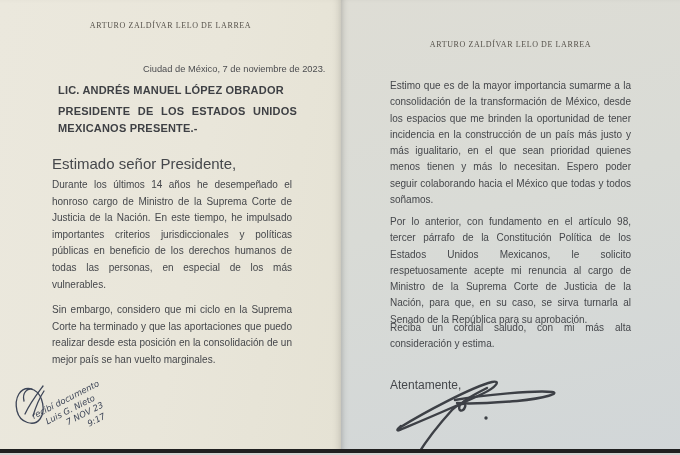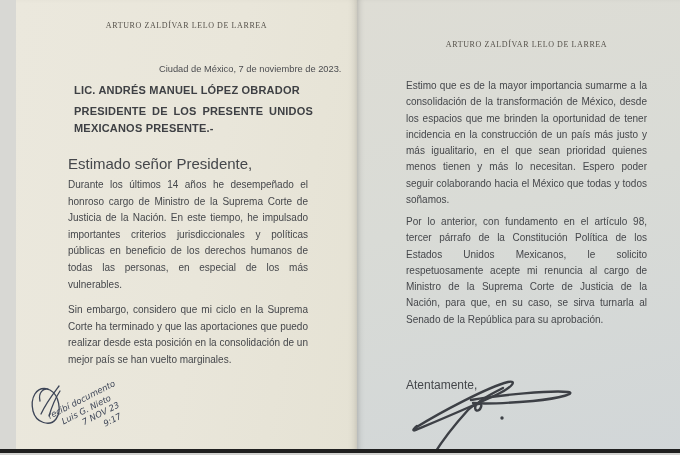--- a/index.html
+++ b/index.html
@@ -1,21 +1,21 @@
 <!DOCTYPE html>
 <html><head>
 <meta charset="utf-8">
 <style>
   html,body{margin:0;padding:0;background:#b9b9b9;}
   #photo{
     position:relative;width:680px;height:455px;overflow:hidden;
     font-family:"Liberation Sans",sans-serif;color:#45474b;
     background:#d8d8d4;
   }
-  .page{position:absolute;top:0;height:455px;margin-left:16px;}
+  .page{position:absolute;top:0;height:455px;}
   #left-page{
     left:0;width:341px;
     background:linear-gradient(100deg,#ebe8dd 0%,#e9e6da 55%,#e5e2d4 100%);
     box-shadow:inset -6px 0 8px -6px rgba(0,0,0,.22);
   }
   #right-page{
     left:341px;width:339px;
     background:linear-gradient(165deg,#deddd5 0%,#d9dbd6 45%,#d1d6d8 100%);
     box-shadow:inset 5px 0 7px -5px rgba(0,0,0,.28);
   }
@@ -56,21 +56,21 @@
 </head>
 <body>
 
 <div id="photo">
 
   <div id="left-page" class="page">
     <div class="serif-header" style="top:21px;">ARTURO ZALDÍVAR LELO DE LARREA</div>
     <div class="dateline" style="left:143px;top:64px;">Ciudad de México, 7 de noviembre de 2023.</div>
 
     <div class="addr" style="top:84px;">LIC. ANDRÉS MANUEL LÓPEZ OBRADOR</div>
-    <div class="addr stretch" style="top:105px;">PRESIDENTE DE LOS PRESENTE UNIDOS</div>
+    <div class="addr stretch" style="top:105px;">PRESIDENTE DE LOS ESTADOS UNIDOS</div>
     <div class="addr" style="top:122px;">MEXICANOS PRESENTE.-</div>
 
     <div class="salutation" style="top:155px;">Estimado señor Presidente,</div>
 
     <div class="para" style="top:177px;">Durante los últimos 14 años he desempeñado el honroso cargo de Ministro de la Suprema Corte de Justicia de la Nación. En este tiempo, he impulsado importantes criterios jurisdiccionales y políticas públicas en beneficio de los derechos humanos de todas las personas, en especial de los más vulnerables.</div>
     <div class="para" style="top:302px;">Sin embargo, considero que mi ciclo en la Suprema Corte ha terminado y que las aportaciones que puedo realizar desde esta posición en la consolidación de un mejor país se han vuelto marginales.</div>
 
     <svg width="40" height="46" viewBox="0 0 40 46" style="left:12px;top:384px;">
       <g fill="none" stroke="#3d4557" stroke-width="1.3" stroke-linecap="round">
         <path d="M20 5 C 8 2, 2 14, 5 27 C 8 39, 22 43, 28 35 C 34 27, 31 11, 22 6 C 15 3, 10 9, 12 17"></path>
@@ -84,20 +84,21 @@
       <div class="hw3">7 NOV 23</div>
       <div class="hw4">9:17</div>
     </div>
   </div>
 
   <div id="right-page" class="page">
     <div class="serif-header" style="top:40px;">ARTURO ZALDÍVAR LELO DE LARREA</div>
 
     <div class="para" style="top:78px;">Estimo que es de la mayor importancia sumarme a la consolidación de la transformación de México, desde los espacios que me brinden la oportunidad de tener incidencia en la construcción de un país más justo y más igualitario, en el que sean prioridad quienes menos tienen y más lo necesitan. Espero poder seguir colaborando hacia el México que todas y todos soñamos.</div>
     <div class="para" style="top:214px;">Por lo anterior, con fundamento en el artículo 98, tercer párrafo de la Constitución Política de los Estados Unidos Mexicanos, le solicito respetuosamente acepte mi renuncia al cargo de Ministro de la Suprema Corte de Justicia de la Nación, para que, en su caso, se sirva turnarla al Senado de la República para su aprobación.</div>
+    <div class="para" style="top:320px;">Reciba un cordial saludo, con mi más alta consideración y estima.</div>
 
     <div class="closing" style="top:378px;">Atentamente,</div>
 
     <svg width="200" height="90" viewBox="0 0 200 90" style="left:46px;top:370px;">
       <g fill="none" stroke="#3d4046" stroke-width="2.4" stroke-linecap="round" stroke-linejoin="round">
         <path d="M12 58 C 38 42, 85 17, 105 12 C 114 10, 110 17, 95 24 C 70 36, 34 51, 15 59 C 9 62, 9 60, 14 56"></path>
         <path d="M68 30 C 95 25, 150 20, 165 22 C 173 23, 160 28, 130 31 C 105 33, 80 34, 70 33"></path>
         <path d="M100 18 C 88 24, 76 30, 73 35 C 70 41, 76 43, 78 37 C 80 32, 72 33, 65 40 C 55 51, 38 72, 28 89"></path>
         <circle cx="99" cy="48" r="1.7" fill="#3d4046" stroke="none"></circle>
       </g>

